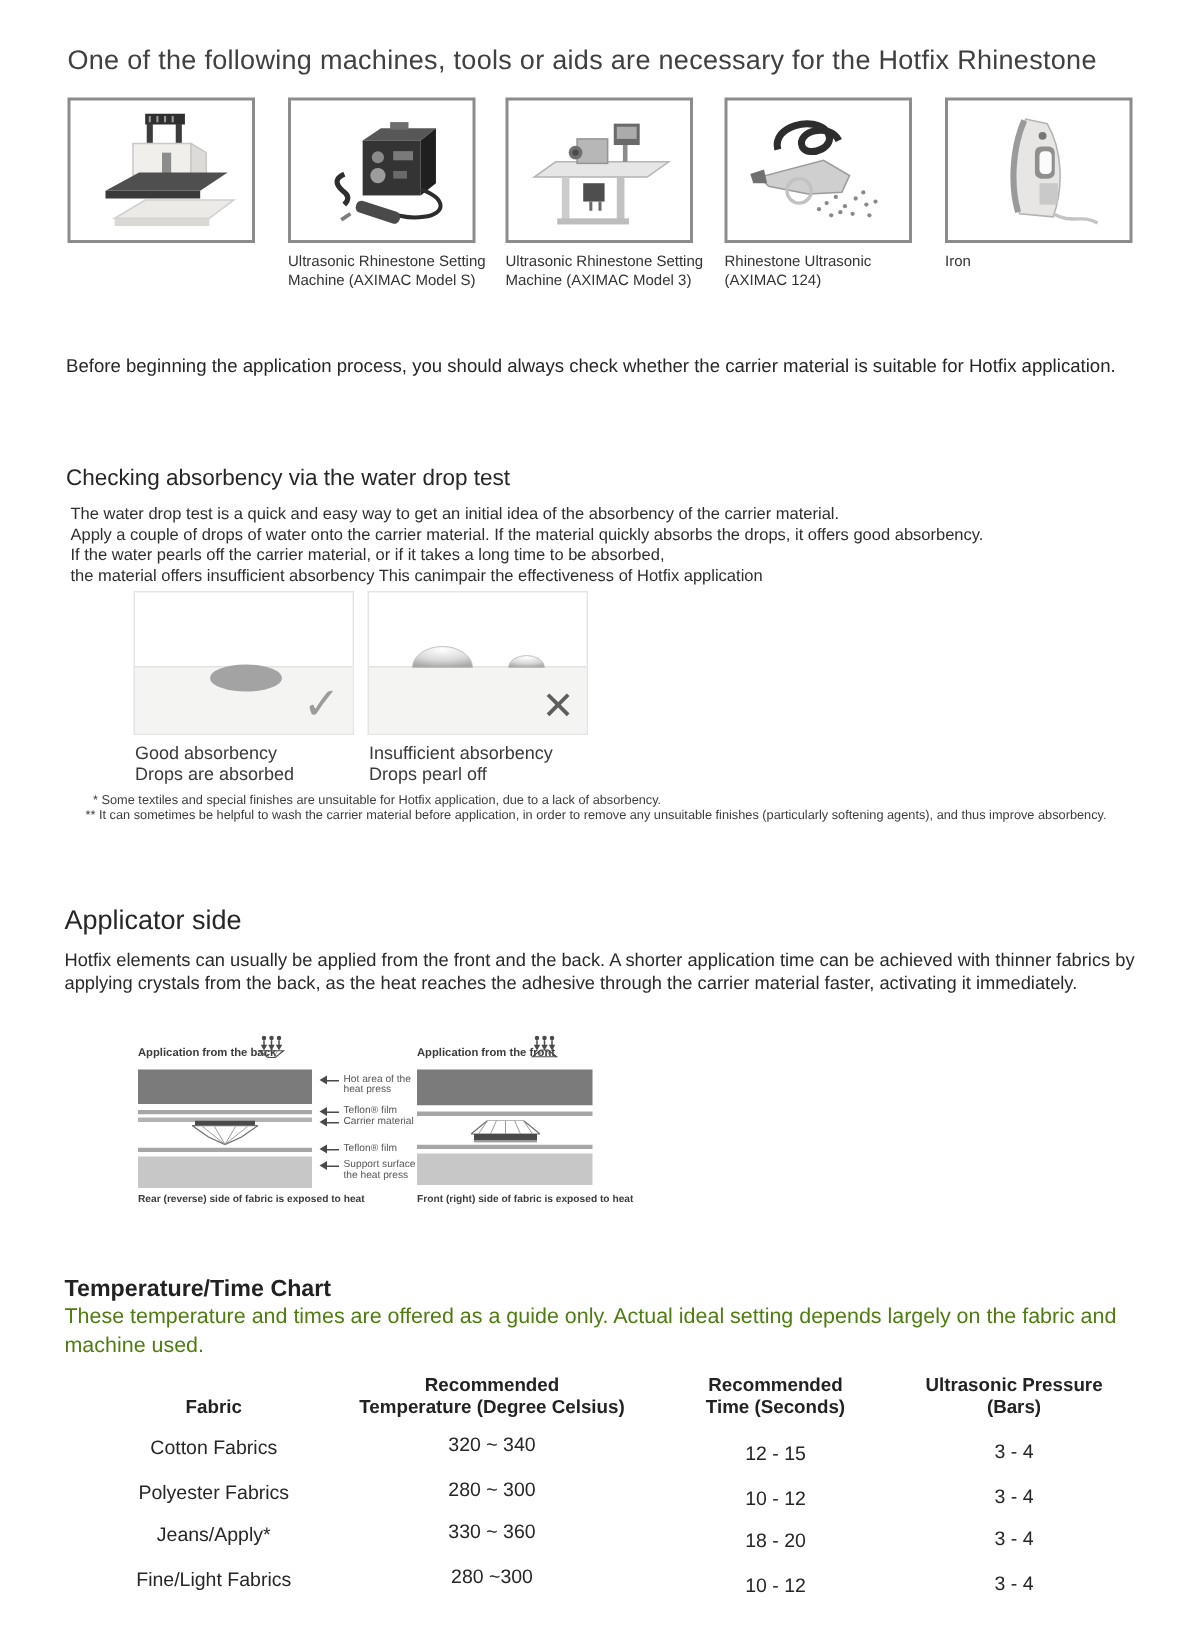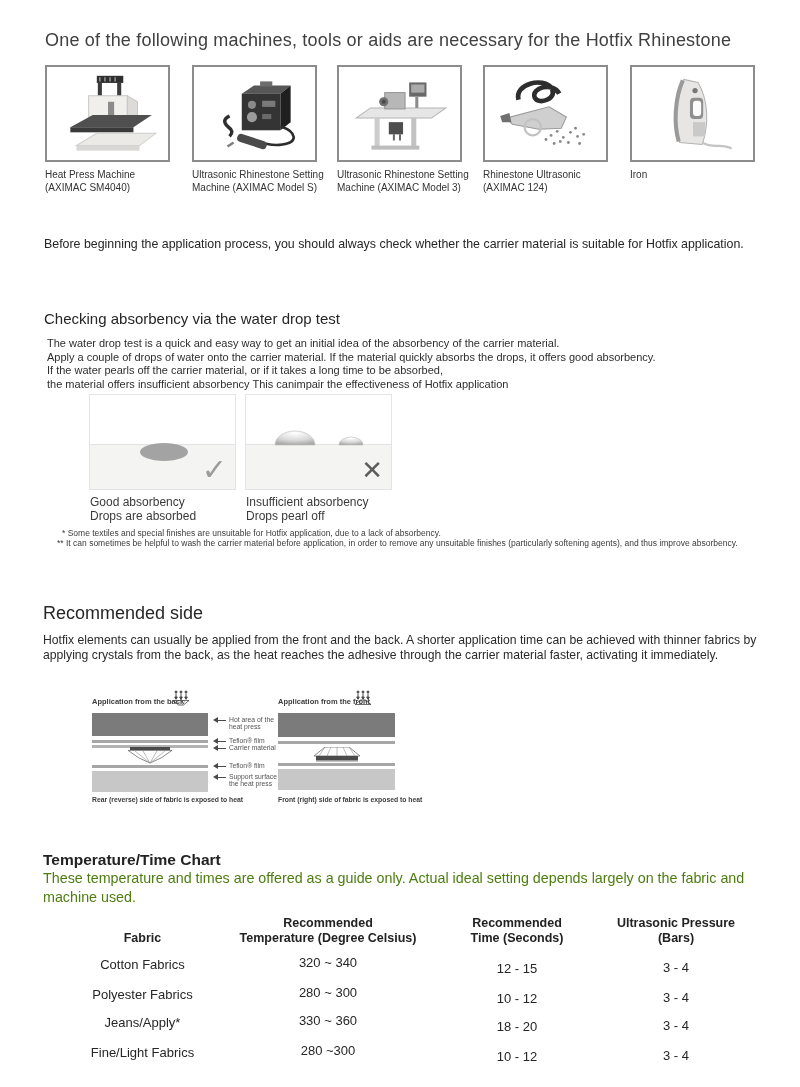--- a/index.html
+++ b/index.html
@@ -146,24 +146,20 @@
       <path d="M46 8 C37 26 35 52 42 70 L64 72 C71 52 70 28 60 11 Z" fill="#e7e6e4" stroke="#b2b2b2"></path>
       <path d="M45 9 C37 27 36 52 41 69" stroke="#9a9a9a" stroke-width="4" fill="none"></path>
       <rect x="52" y="26" width="13" height="21" rx="4" fill="#8f8f8f"></rect>
       <rect x="55" y="29" width="8" height="15" rx="3" fill="#fbfbfb"></rect>
       <rect x="55" y="50" width="12" height="14" fill="#c9c9c9"></rect>
       <circle cx="57" cy="19" r="2.6" fill="#777777"></circle>
       <path d="M64 70 C76 77 82 70 93 76" stroke="#c4c4c4" stroke-width="2.2" fill="none"></path>
     </svg>
   </div>
 
-  <div class="abs machine-caption" style="left:45px">
-    <div>Heat Press Machine</div>
-    <div>(AXIMAC SM4040)</div>
-  </div>
   <div class="abs machine-caption" style="left:192px">
     <div>Ultrasonic Rhinestone Setting</div>
     <div>Machine (AXIMAC Model S)</div>
   </div>
   <div class="abs machine-caption" style="left:337px">
     <div>Ultrasonic Rhinestone Setting</div>
     <div>Machine (AXIMAC Model 3)</div>
   </div>
   <div class="abs machine-caption" style="left:483px">
     <div>Rhinestone Ultrasonic</div>
@@ -215,21 +211,21 @@
     <div>Drops are absorbed</div>
   </div>
   <div class="abs panel-caption" style="left:246px">
     <div>Insufficient absorbency</div>
     <div>Drops pearl off</div>
   </div>
 
   <div class="abs fn" style="left:62px; top:528px">* Some textiles and special finishes are unsuitable for Hotfix application, due to a lack of absorbency.</div>
   <div class="abs fn" style="left:57px; top:538px">** It can sometimes be helpful to wash the carrier material before application, in order to remove any unsuitable finishes (particularly softening agents), and thus improve absorbency.</div>
 
-  <div class="abs as-heading">Recommended side</div>
+  <div class="abs as-heading">Applicator side</div>
   <div class="abs as-body">Hotfix elements can usually be applied from the front and the back. A shorter application time can be achieved with thinner fabrics by applying crystals from the back, as the heat reaches the adhesive through the carrier material faster, activating it immediately.</div>
 
   <div class="abs diag-title" style="left:92px; top:697px">Application from the back</div>
   <svg class="abs" style="left:170px; top:690px" width="22" height="17" viewBox="0 0 22 17">
     <g stroke="#4a4a4a" stroke-width="1" fill="#4a4a4a">
       <circle cx="6" cy="2" r="1"></circle>
         <circle cx="11" cy="2" r="1"></circle>
         <circle cx="16" cy="2" r="1"></circle>
       <line x1="6" y1="3.5" x2="6" y2="7"></line>
         <line x1="11" y1="3.5" x2="11" y2="7"></line>

